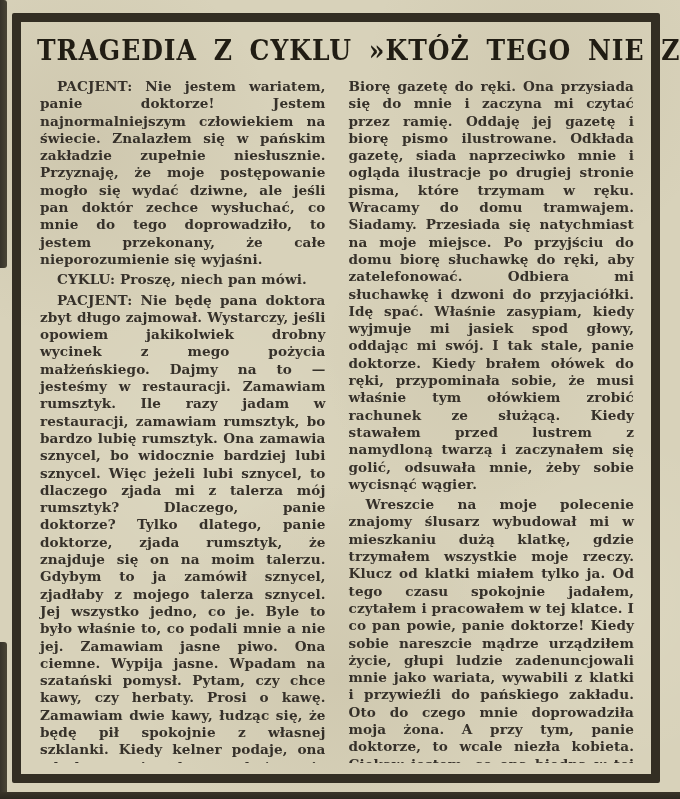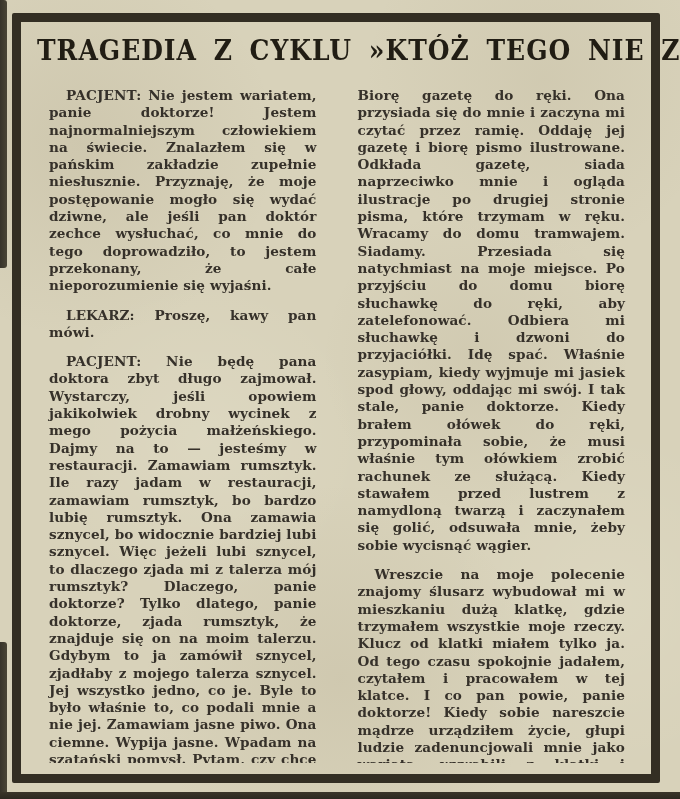--- a/index.html
+++ b/index.html
@@ -53,39 +53,39 @@
     width: 297px;
     height: 688px;
     overflow: hidden;
     text-align: justify;
     font-size: 13.6px;
     line-height: 17.3px;
     font-weight: bold;
     color: var(--ink, #36312a);
     letter-spacing: 0.1px;
   }
-  .column p { margin: 12px; }
+  .column p { margin: 3px; }
   .column p.indent { text-indent: 17px; }
 </style>
 </head>
 <body style="--paper: #d8d2ba; --frame: #332e23; --ink: #36312a; --ink-dark: #211d14;">
 
 <div class="paper-texture"></div>
 
 <div class="scan-edge edge-left-top"></div>
 <div class="scan-edge edge-left-bottom"></div>
 <div class="scan-edge edge-bottom"></div>
 
 <div class="clipping-frame">
   <div class="frame-inner">
     <h1 class="article-title">TRAGEDIA Z CYKLU »KTÓŻ TEGO NIE ZNA ?«</h1>
     <div class="columns">
       <div class="column">
           <p class="indent">PACJENT: Nie jestem wariatem, panie doktorze! Jestem najnormalniejszym człowiekiem na świecie. Znalazłem się w pańskim zakładzie zupełnie niesłusznie. Przyznaję, że moje postępowanie mogło się wydać dziwne, ale jeśli pan doktór zechce wysłuchać, co mnie do tego doprowadziło, to jestem przekonany, że całe nieporozumienie się wyjaśni.</p>
-          <p class="indent">LEKARZ: Proszę, kawy pan mówi.</p>
+          <p class="indent">CYKLU: Proszę, niech pan mówi.</p>
           <p class="indent">PACJENT: Nie będę pana doktora zbyt długo zajmował. Wystarczy, jeśli opowiem jakikolwiek drobny wycinek z mego pożycia małżeńskiego. Dajmy na to — jesteśmy w restauracji. Zamawiam rumsztyk. Ile razy jadam w restauracji, zamawiam rumsztyk, bo bardzo lubię rumsztyk. Ona zamawia sznycel, bo widocznie bardziej lubi sznycel. Więc jeżeli lubi sznycel, to dlaczego zjada mi z talerza mój rumsztyk? Dlaczego, panie doktorze? Tylko dlatego, panie doktorze, zjada rumsztyk, że znajduje się on na moim talerzu. Gdybym to ja zamówił sznycel, zjadłaby z mojego talerza sznycel. Jej wszystko jedno, co je. Byle to było właśnie to, co podali mnie a nie jej. Zamawiam jasne piwo. Ona ciemne. Wypija jasne. Wpadam na szatański pomysł. Pytam, czy chce kawy, czy herbaty. Prosi o kawę. Zamawiam dwie kawy, łudząc się, że będę pił spokojnie z własnej szklanki. Kiedy kelner podaje, ona odsyła swoją kawę, każąc ją zamienić na herbatę. W międzyczasie wypija moją kawę. Nie mówię już o ciastku, które rozpaprała na moim talerzu i wydziobała krem. Biorę papierosa. Natychmiast wyjmuje mi go z ust, pociąga parę razy i wyrzuca, bo nie lubi palić.</p>
         </div>
       <div class="column">
           <p class="">Biorę gazetę do ręki. Ona przysiada się do mnie i zaczyna mi czytać przez ramię. Oddaję jej gazetę i biorę pismo ilustrowane. Odkłada gazetę, siada naprzeciwko mnie i ogląda ilustracje po drugiej stronie pisma, które trzymam w ręku. Wracamy do domu tramwajem. Siadamy. Przesiada się natychmiast na moje miejsce. Po przyjściu do domu biorę słuchawkę do ręki, aby zatelefonować. Odbiera mi słuchawkę i dzwoni do przyjaciółki. Idę spać. Właśnie zasypiam, kiedy wyjmuje mi jasiek spod głowy, oddając mi swój. I tak stale, panie doktorze. Kiedy brałem ołówek do ręki, przypominała sobie, że musi właśnie tym ołówkiem zrobić rachunek ze służącą. Kiedy stawałem przed lustrem z namydloną twarzą i zaczynałem się golić, odsuwała mnie, żeby sobie wycisnąć wągier.</p>
           <p class="indent">Wreszcie na moje polecenie znajomy ślusarz wybudował mi w mieszkaniu dużą klatkę, gdzie trzymałem wszystkie moje rzeczy. Klucz od klatki miałem tylko ja. Od tego czasu spokojnie jadałem, czytałem i pracowałem w tej klatce. I co pan powie, panie doktorze! Kiedy sobie nareszcie mądrze urządziłem życie, głupi ludzie zadenuncjowali mnie jako wariata, wywabili z klatki i przywieźli do pańskiego zakładu. Oto do czego mnie doprowadziła moja żona. A przy tym, panie doktorze, to wcale niezła kobieta. Ciekaw jestem, co ona biedna w tej chwili robi?</p>
           <p class="indent">LEKARZ: Mogę panu powiedzieć, widziałem ją przed chwilą. Pańska żona w tej chwili w pańskiej separatce przymierza pański kaftan bezpieczeństwa.</p>
         </div>
     </div>
   </div>
 </div>

